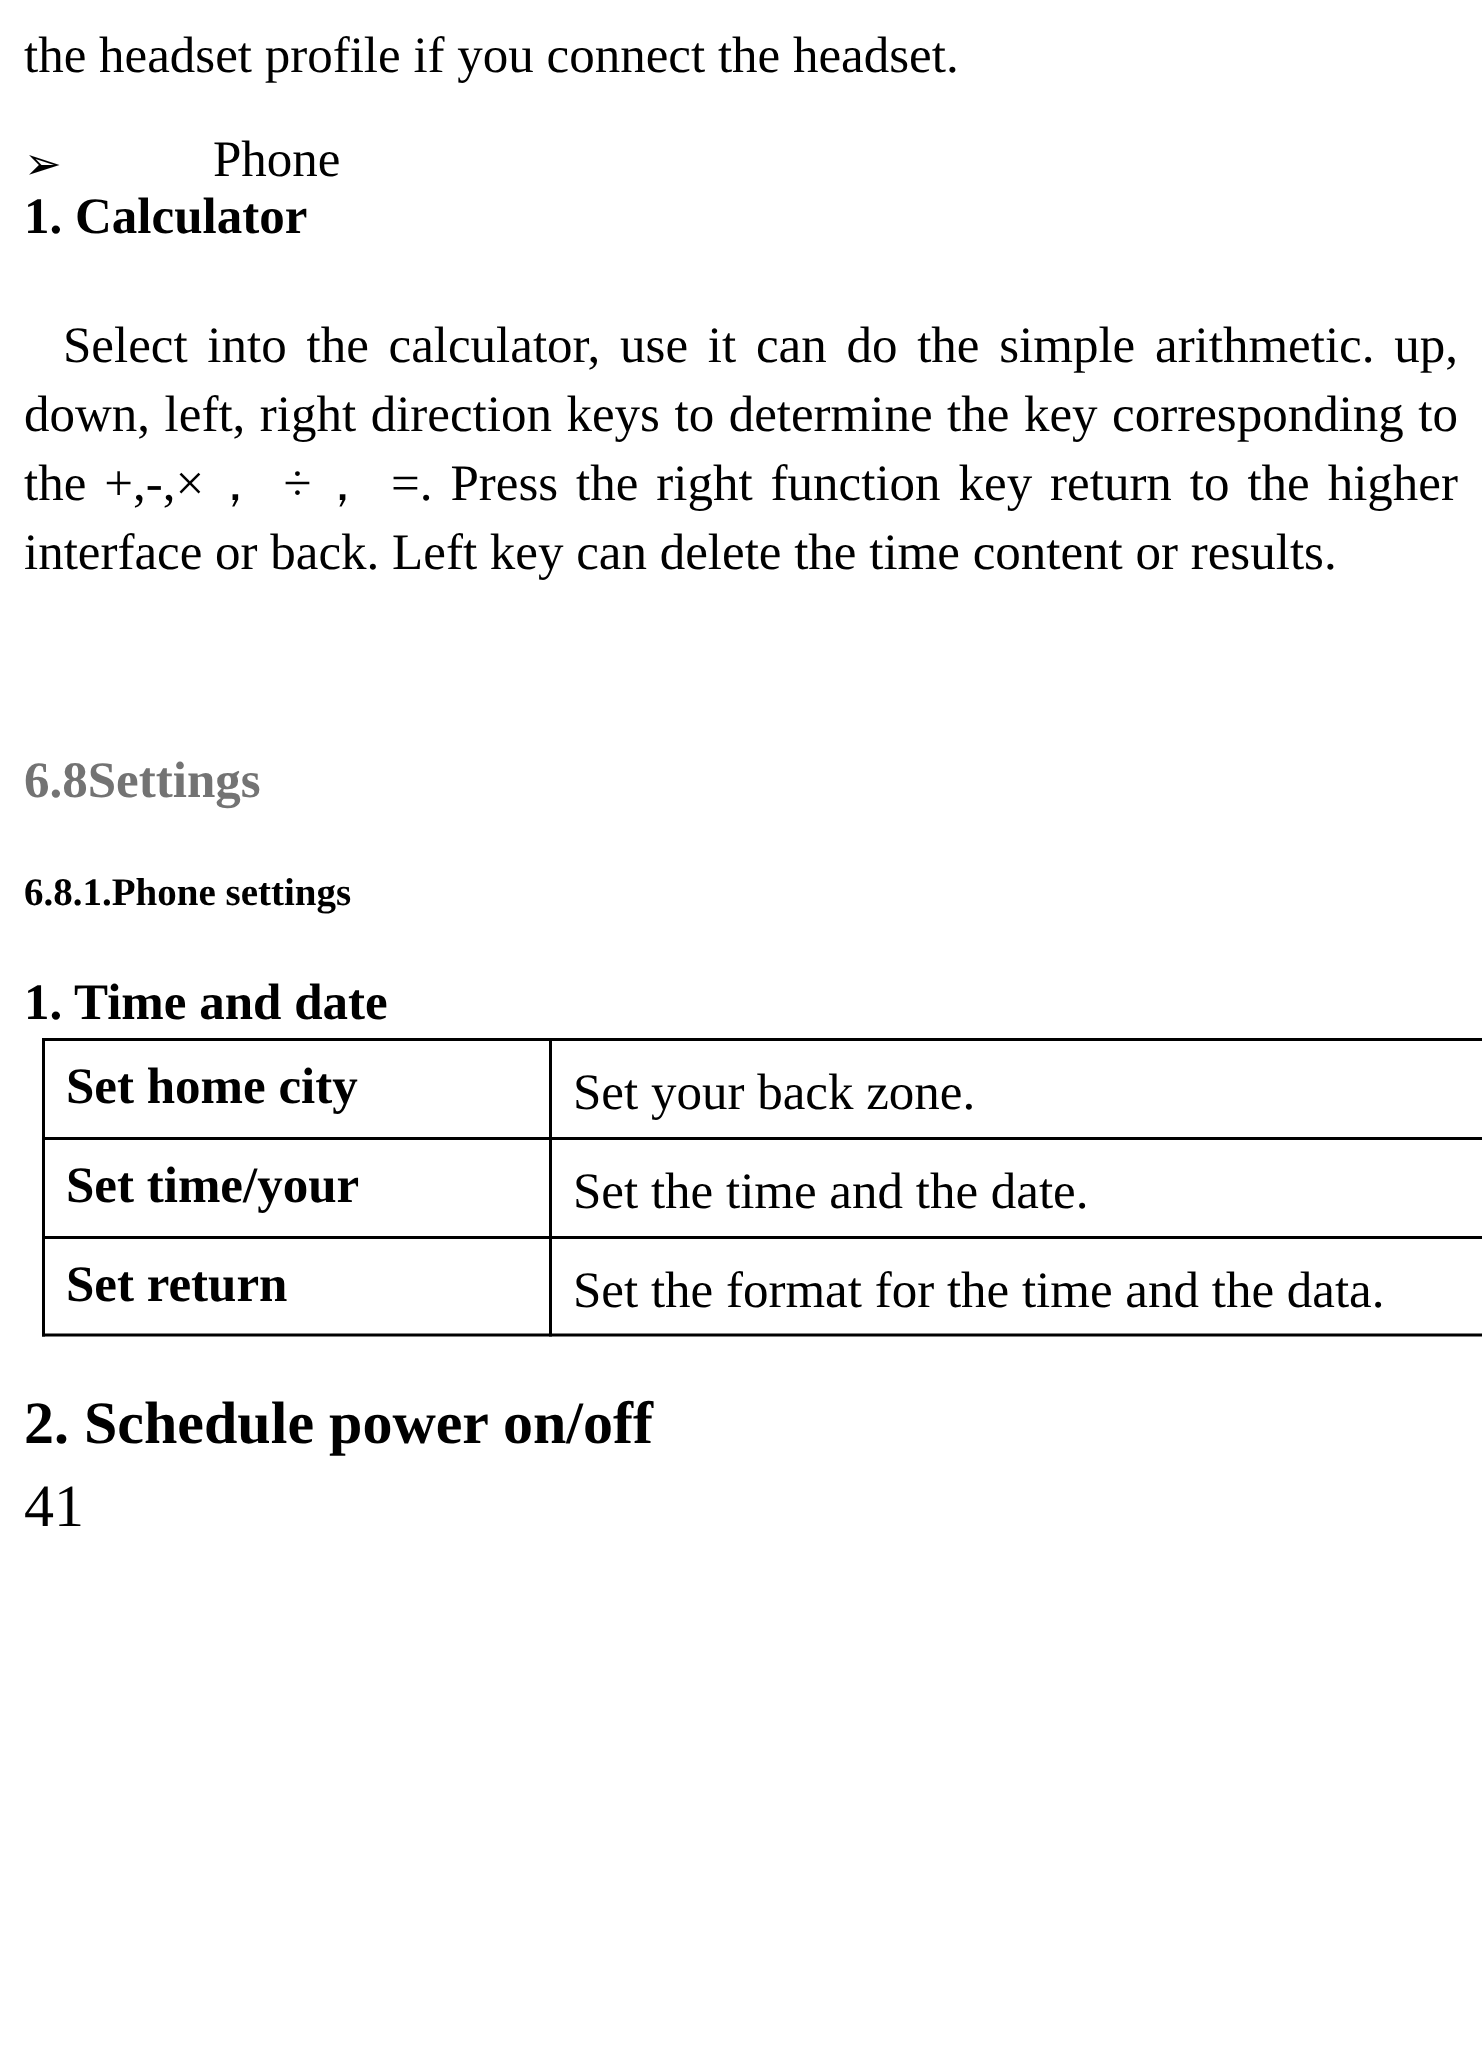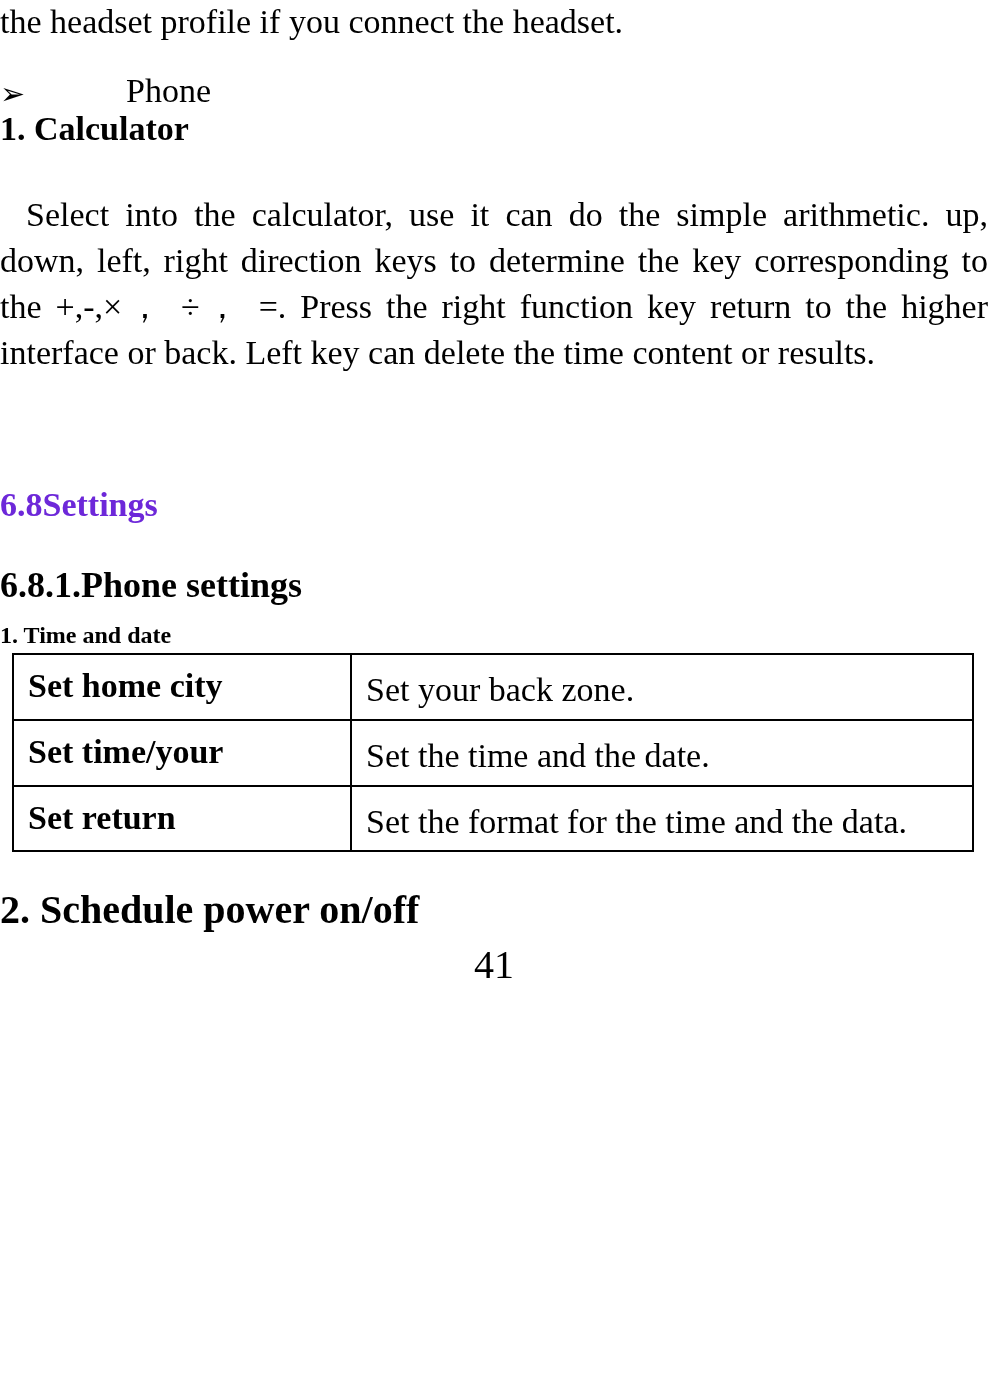--- a/index.html
+++ b/index.html
@@ -6,21 +6,21 @@
     margin: 0;
     padding: 0;
     width: 988px;
     background: #fff;
     font-family: "Times New Roman", Times, serif;
     color: #000;
   }
   .page {
     width: 988px;
     box-sizing: border-box;
-    padding: 0;
+    padding: 16px;
   }
   .line-partial {
     font-size: 34px;
     line-height: 1.3;
   }
   .bullet-row {
     display: flex;
     align-items: baseline;
     margin-top: 28px;
     font-size: 34px;
@@ -45,32 +45,32 @@
     margin-top: 44px;
     line-height: 1.35;
   }
   .para .indent {
     display: inline-block;
     width: 26px;
   }
   .h-red {
     font-size: 34px;
     font-weight: bold;
-    color: #6d28d9;
+    color: #737373;
     margin-top: 110px;
   }
   .h-sub {
-    font-size: 36px;
+    font-size: 26px;
     font-weight: bold;
     margin-top: 40px;
   }
   .h-sub2 {
-    font-size: 24px;
+    font-size: 34px;
     font-weight: bold;
-    margin-top: 16px;
+    margin-top: 40px;
     margin-bottom: 4px;
   }
   table.settings {
     border-collapse: collapse;
     width: 962px;
     margin-left: 12px;
     font-size: 34px;
   }
   table.settings td {
     border: 2px solid #000;
@@ -86,21 +86,20 @@
     text-justify: inter-word;
     line-height: 1.35;
   }
   .h-after-table {
     font-size: 40px;
     font-weight: bold;
     margin-top: 34px;
   }
   .page-num {
     font-size: 40px;
-    text-align: center;
     margin-top: 8px;
   }
 </style>
 </head>
 <body>
 
 <div class="page">
 
   <div class="line-partial">the headset profile if you connect the headset.</div>
 

